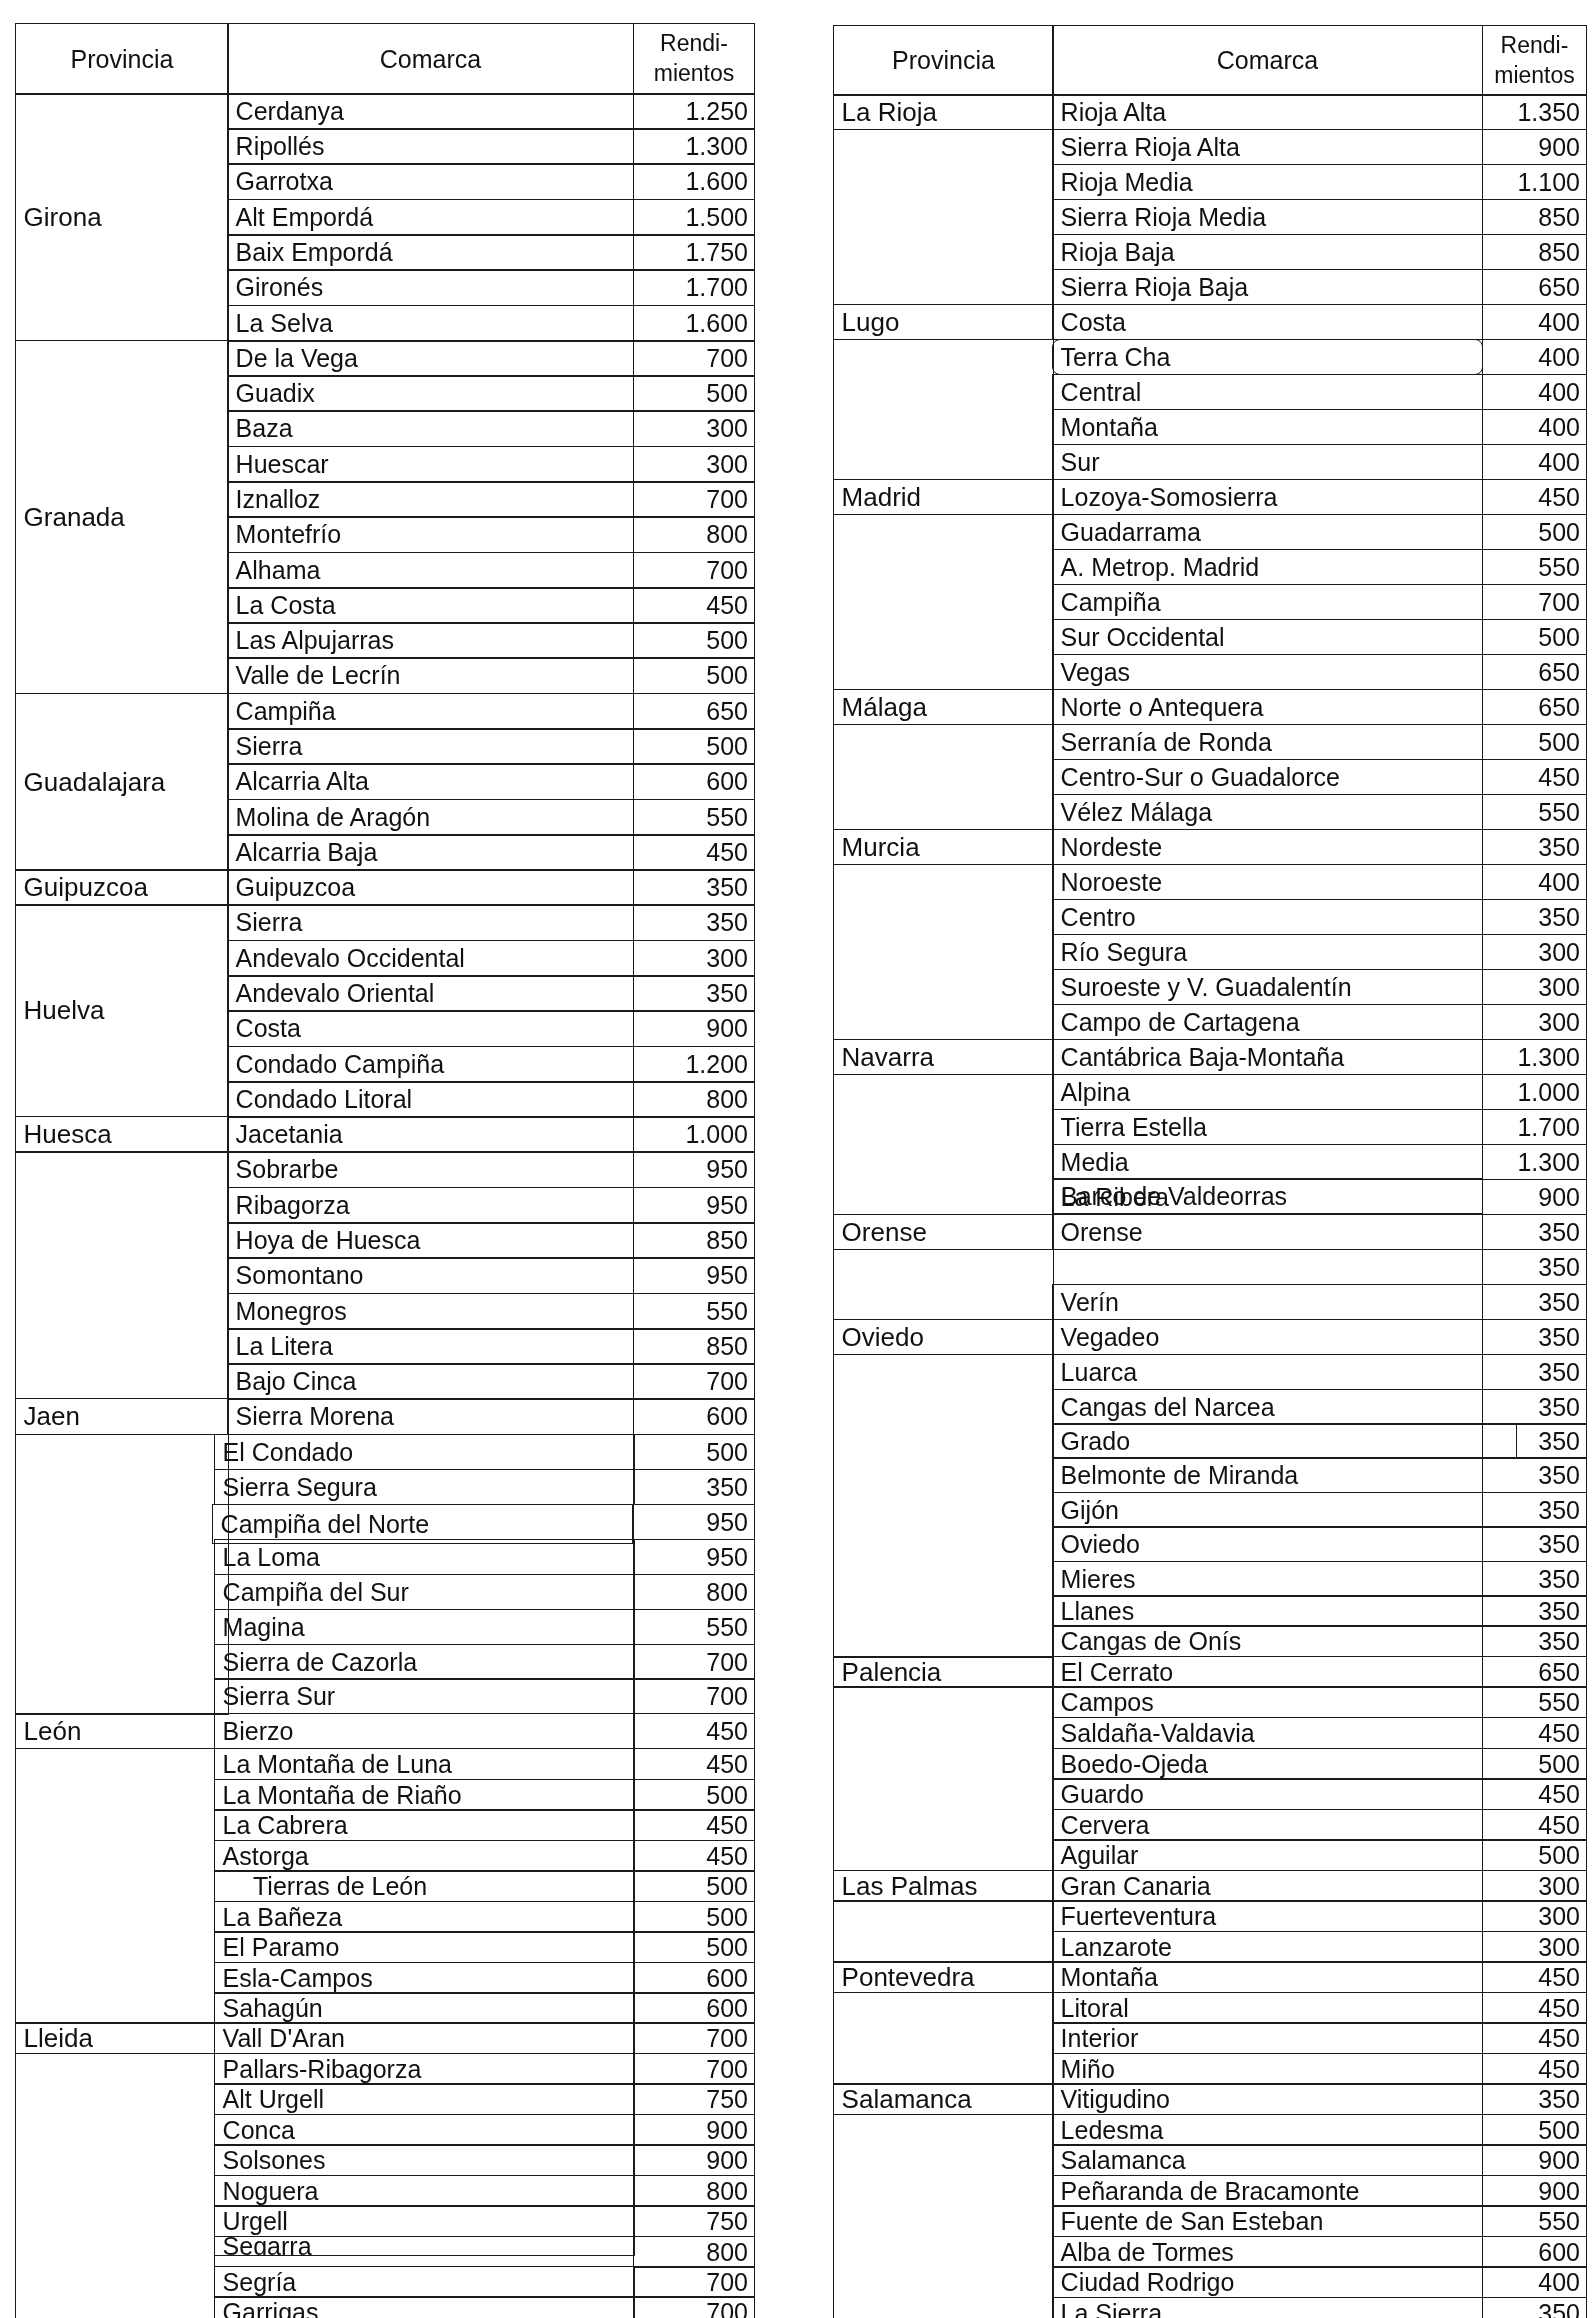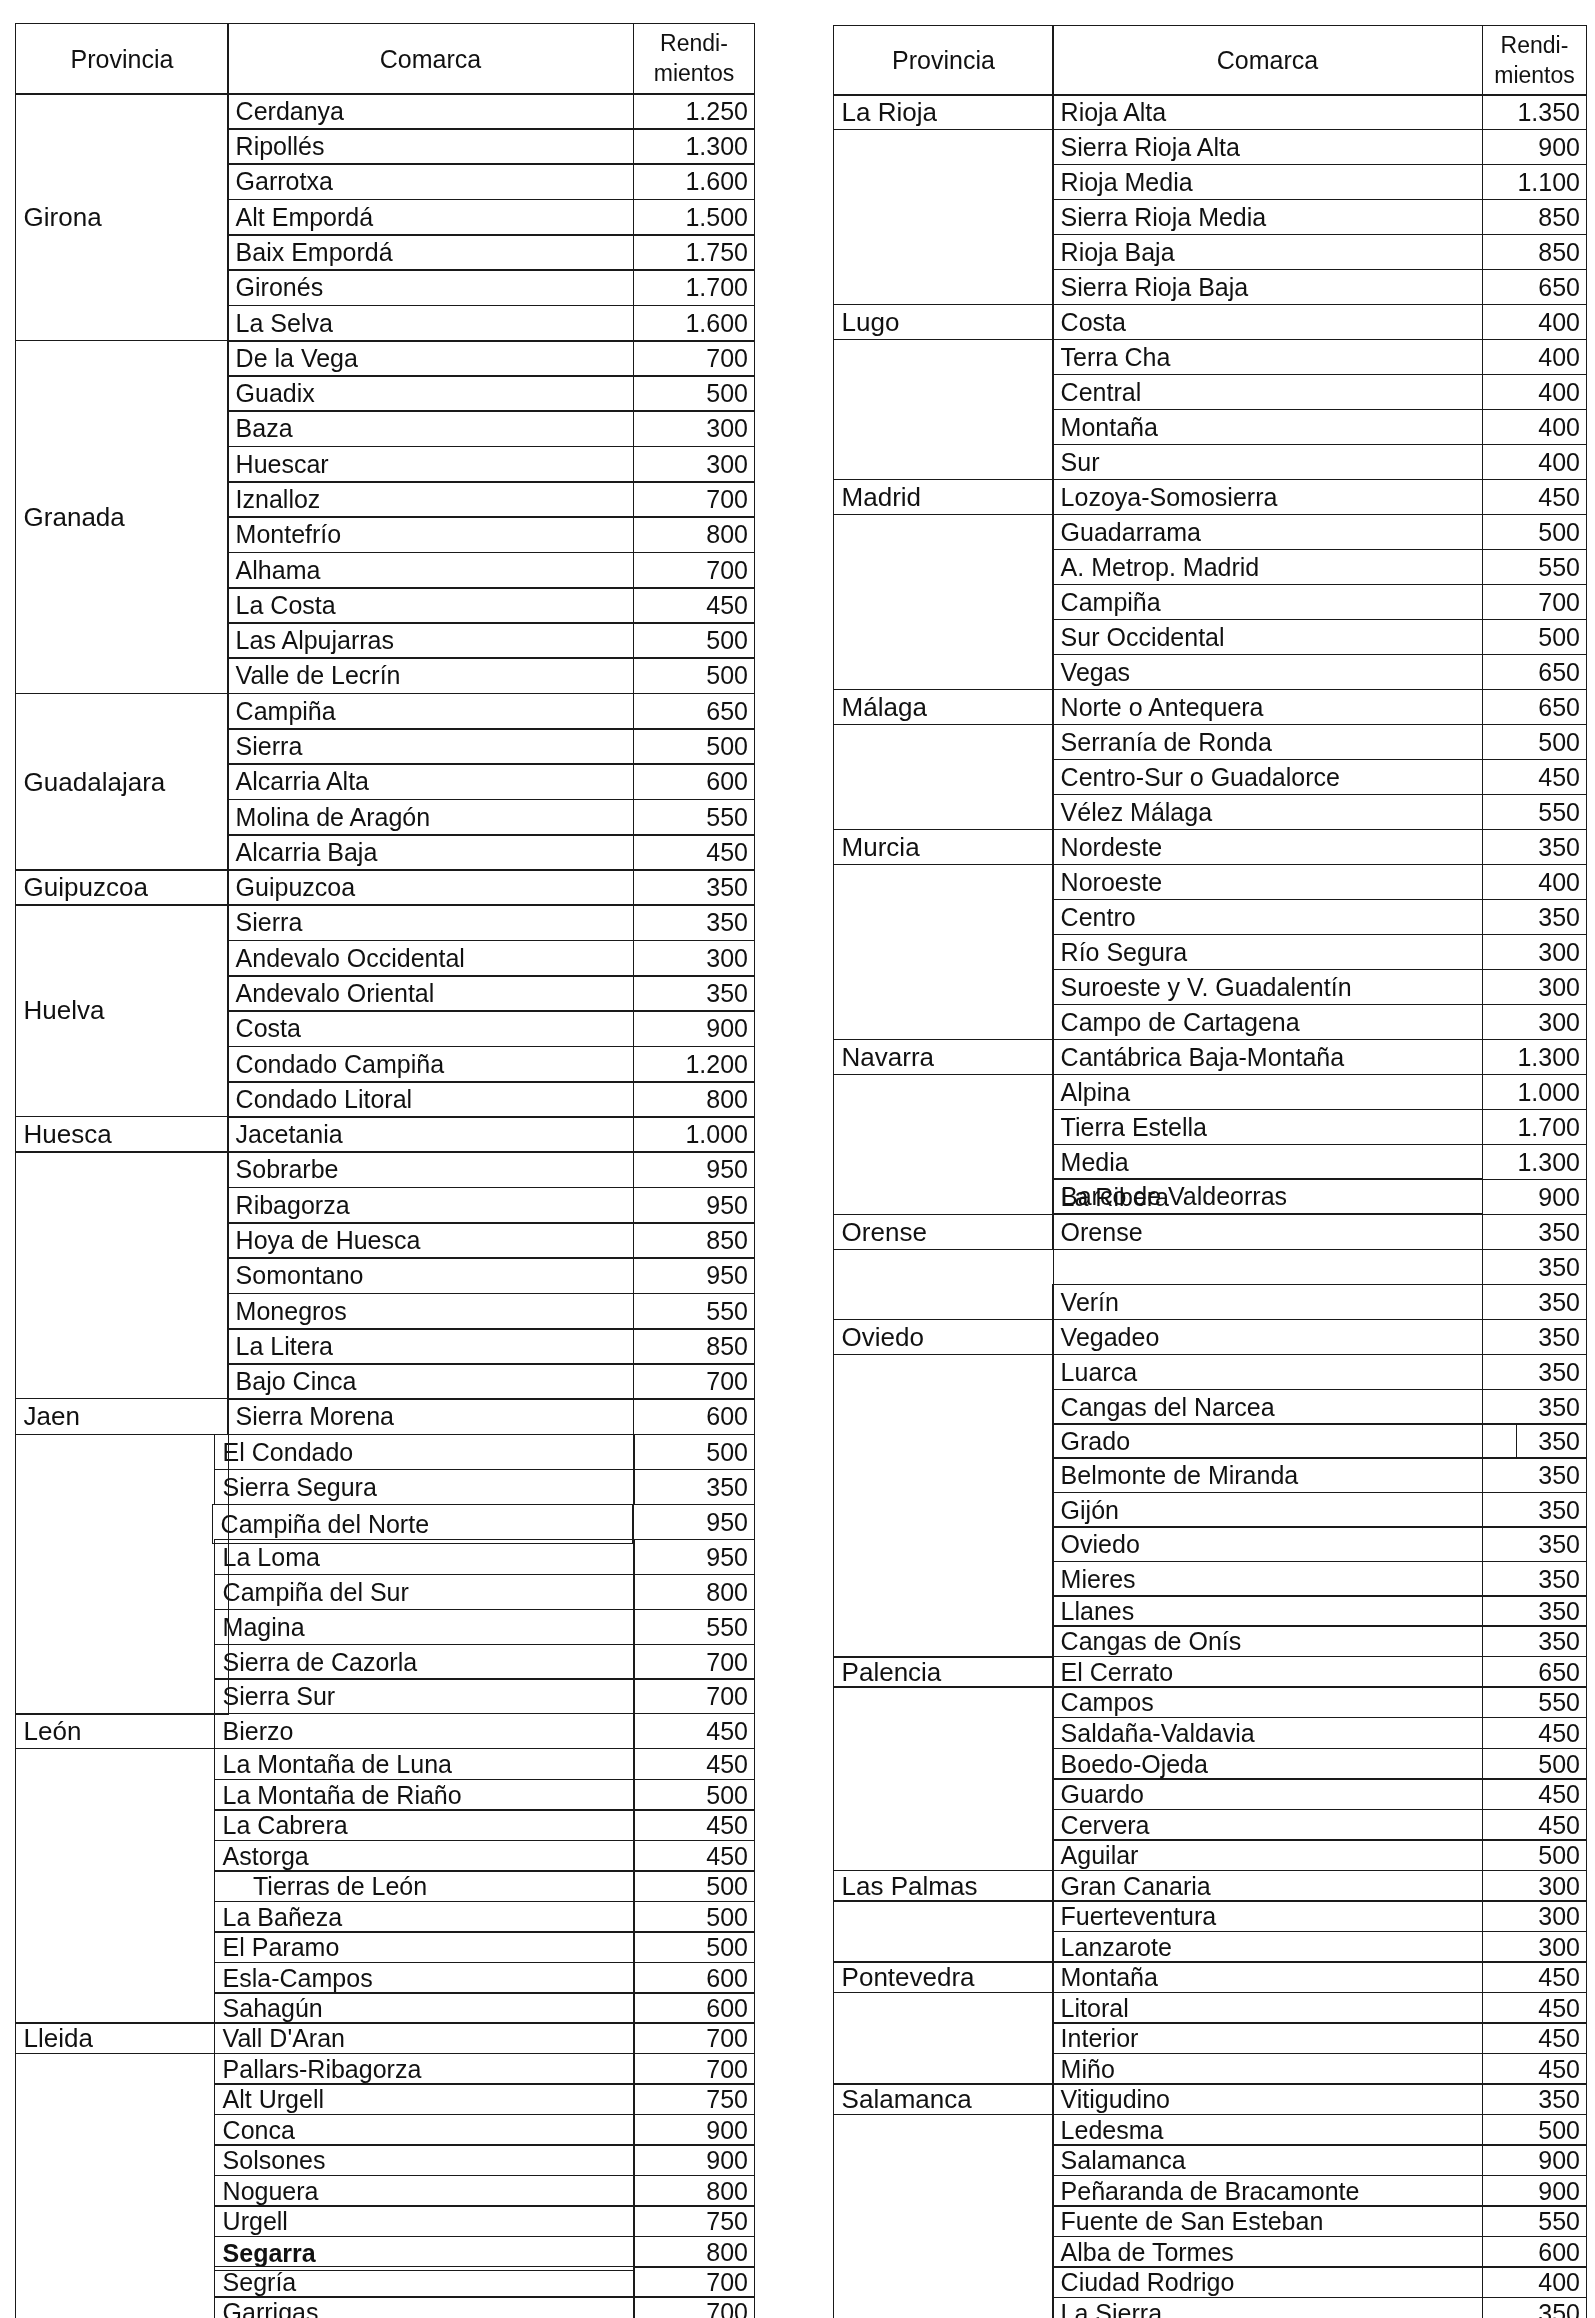--- a/index.html
+++ b/index.html
@@ -301,21 +301,21 @@
       </div>
       <div>
         <div class="cell txt" style="left: 214px; top: 2175px; width: 421px; height: 32px;">Noguera</div>
         <div class="cell num" style="left: 633px; top: 2175px; width: 122px; height: 32px;">800</div>
       </div>
       <div>
         <div class="cell txt" style="left: 214px; top: 2205px; width: 421px; height: 32px;">Urgell</div>
         <div class="cell num" style="left: 633px; top: 2205px; width: 122px; height: 32px;">750</div>
       </div>
       <div>
-        <div class="cell txt" style="left: 214px; top: 2236px; width: 421px; height: 35px; font-weight: bold;">Segarra</div>
+        <div class="cell txt" style="left: 214px; top: 2236px; width: 421px; height: 20px;">Segarra</div>
         <div class="cell num" style="left: 633px; top: 2236px; width: 122px; height: 32px;">800</div>
       </div>
       <div>
         <div class="cell txt" style="left: 214px; top: 2266px; width: 421px; height: 32px;">Segría</div>
         <div class="cell num" style="left: 633px; top: 2266px; width: 122px; height: 32px;">700</div>
       </div>
       <div>
         <div class="cell txt" style="left: 214px; top: 2296px; width: 421px; height: 32px;">Garrigas</div>
         <div class="cell num" style="left: 633px; top: 2296px; width: 122px; height: 32px;">700</div>
       </div>
@@ -358,21 +358,21 @@
       </div>
       <div class="prov center" style="left: 833px; top: 94px; width: 221px; height: 36px;">La Rioja</div>
       <div class="prov" style="left: 833px; top: 129px; width: 221px; height: 176px;"></div>
     </div>
     <div>
       <div>
         <div class="cell txt" style="left: 1052px; top: 304px; width: 431px; height: 36px;">Costa</div>
         <div class="cell num" style="left: 1482px; top: 304px; width: 105px; height: 36px;">400</div>
       </div>
       <div>
-        <div class="cell txt" style="left: 1052px; top: 339px; width: 431px; height: 36px;">Terra Cha</div>
+        <div class="cell txt" style="left: 1052px; top: 339px; width: 431px; height: 36px; border-radius: 8px;">Terra Cha</div>
         <div class="cell num" style="left: 1482px; top: 339px; width: 105px; height: 36px;">400</div>
       </div>
       <div>
         <div class="cell txt" style="left: 1052px; top: 374px; width: 431px; height: 36px;">Central</div>
         <div class="cell num" style="left: 1482px; top: 374px; width: 105px; height: 36px;">400</div>
       </div>
       <div>
         <div class="cell txt" style="left: 1052px; top: 409px; width: 431px; height: 36px;">Montaña</div>
         <div class="cell num" style="left: 1482px; top: 409px; width: 105px; height: 36px;">400</div>
       </div>

